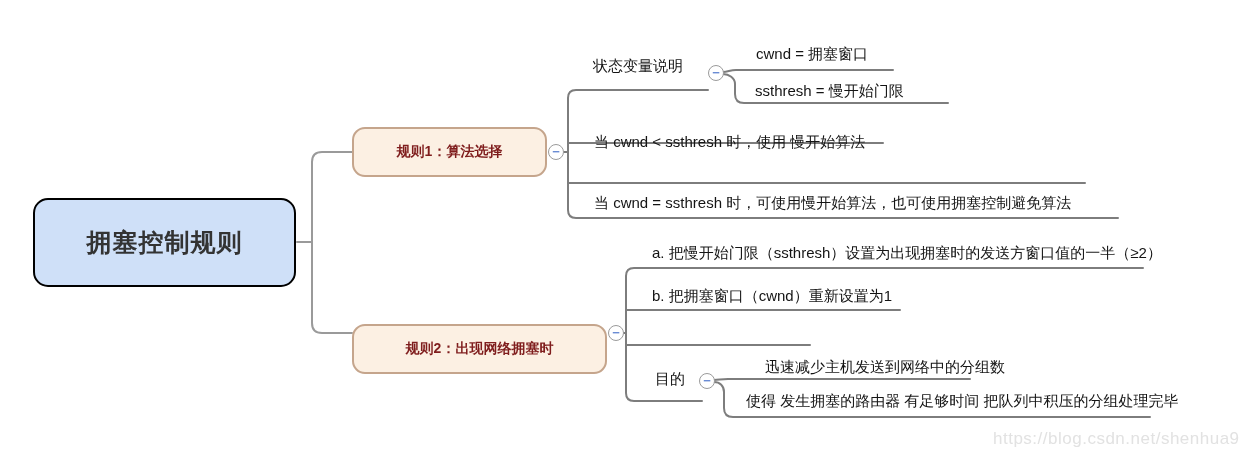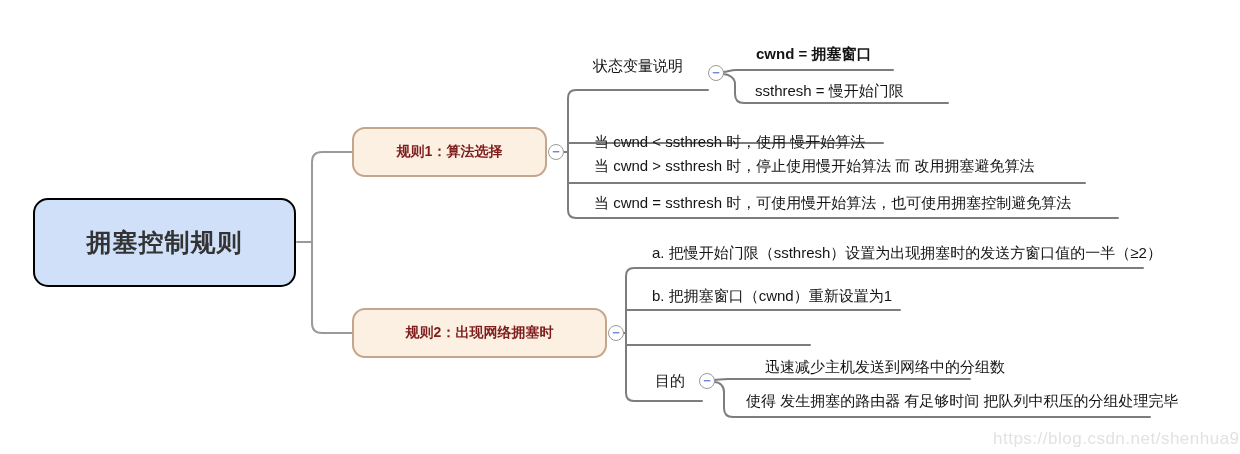--- a/index.html
+++ b/index.html
@@ -18,21 +18,21 @@
   .root-box{
     left:33px;top:198px;width:263px;height:89px;
     background:#cfe0f8;border:2px solid #000000;border-radius:15px;
   }
   .root-box .lbl{font-size:25px;font-weight:bold;color:#333333;letter-spacing:1px;}
   .branch-box{
     background:#fcf0e3;border:2px solid #c5a58c;
   }
   .branch-box .lbl{font-size:14px;font-weight:bold;color:#7f1d1d;}
   .branch1{left:352px;top:127px;width:195px;height:50px;}
-  .branch2{left:352px;top:308px;width:255px;height:50px;}
+  .branch2{left:352px;top:324px;width:255px;height:50px;}
 
   .txt-topic{
     position:absolute;z-index:3;font-size:15px;color:#141414;white-space:nowrap;line-height:20px;
   }
   .collapse-btn{
     position:absolute;z-index:4;width:16px;height:16px;border-radius:50%;
     background:#ffffff;border:1px solid #9b9b9b;box-sizing:border-box;
     display:flex;align-items:center;justify-content:center;cursor:pointer;
   }
   .collapse-btn .minus{
@@ -78,52 +78,49 @@
   <div class="collapse-btn" style="left:548px;top:144px;">
     <span class="minus">−</span>
   </div>
 
   <div class="txt-topic" style="left:593px;top:56px;text-align:center;">
     <span>状态变量说明</span>
   </div>
   <div class="collapse-btn" style="left:708px;top:65px;">
     <span class="minus">−</span>
   </div>
-  <div class="txt-topic" style="left:756px;top:44px;font-weight:bold;">
+  <div class="txt-topic" style="left:756px;top:44px;">
     <span>cwnd = 拥塞窗口</span>
   </div>
   <div class="txt-topic" style="left:755px;top:81px;">
     <span>ssthresh = 慢开始门限</span>
   </div>
 
   <div class="txt-topic" style="left:594px;top:132px;">
     <span>当 cwnd &lt; ssthresh 时，使用 慢开始算法</span>
-  </div>
-  <div class="txt-topic" style="left:594px;top:156px;">
-    <span>当 cwnd &gt; ssthresh 时，停止使用慢开始算法 而 改用拥塞避免算法</span>
   </div>
   <div class="txt-topic" style="left:594px;top:193px;">
     <span>当 cwnd = ssthresh 时，可使用慢开始算法，也可使用拥塞控制避免算法</span>
   </div>
 
   <div class="topic-box branch-box branch2">
     <span class="lbl">规则2：出现网络拥塞时</span>
   </div>
   <div class="collapse-btn" style="left:608px;top:325px;">
     <span class="minus">−</span>
   </div>
 
   <div class="txt-topic" style="left:652px;top:243px;">
     <span>a. 把慢开始门限（ssthresh）设置为出现拥塞时的发送方窗口值的一半（≥2）</span>
   </div>
   <div class="txt-topic" style="left:652px;top:286px;">
     <span>b. 把拥塞窗口（cwnd）重新设置为1</span>
   </div>
 
-  <div class="txt-topic" style="left:655px;top:371px;">
+  <div class="txt-topic" style="left:655px;top:371px;font-family:Liberation Mono, monospace;">
     <span>目的</span>
   </div>
   <div class="collapse-btn" style="left:699px;top:373px;">
     <span class="minus">−</span>
   </div>
   <div class="txt-topic" style="left:765px;top:357px;">
     <span>迅速减少主机发送到网络中的分组数</span>
   </div>
   <div class="txt-topic" style="left:746px;top:391px;">
     <span>使得 发生拥塞的路由器 有足够时间 把队列中积压的分组处理完毕</span>

